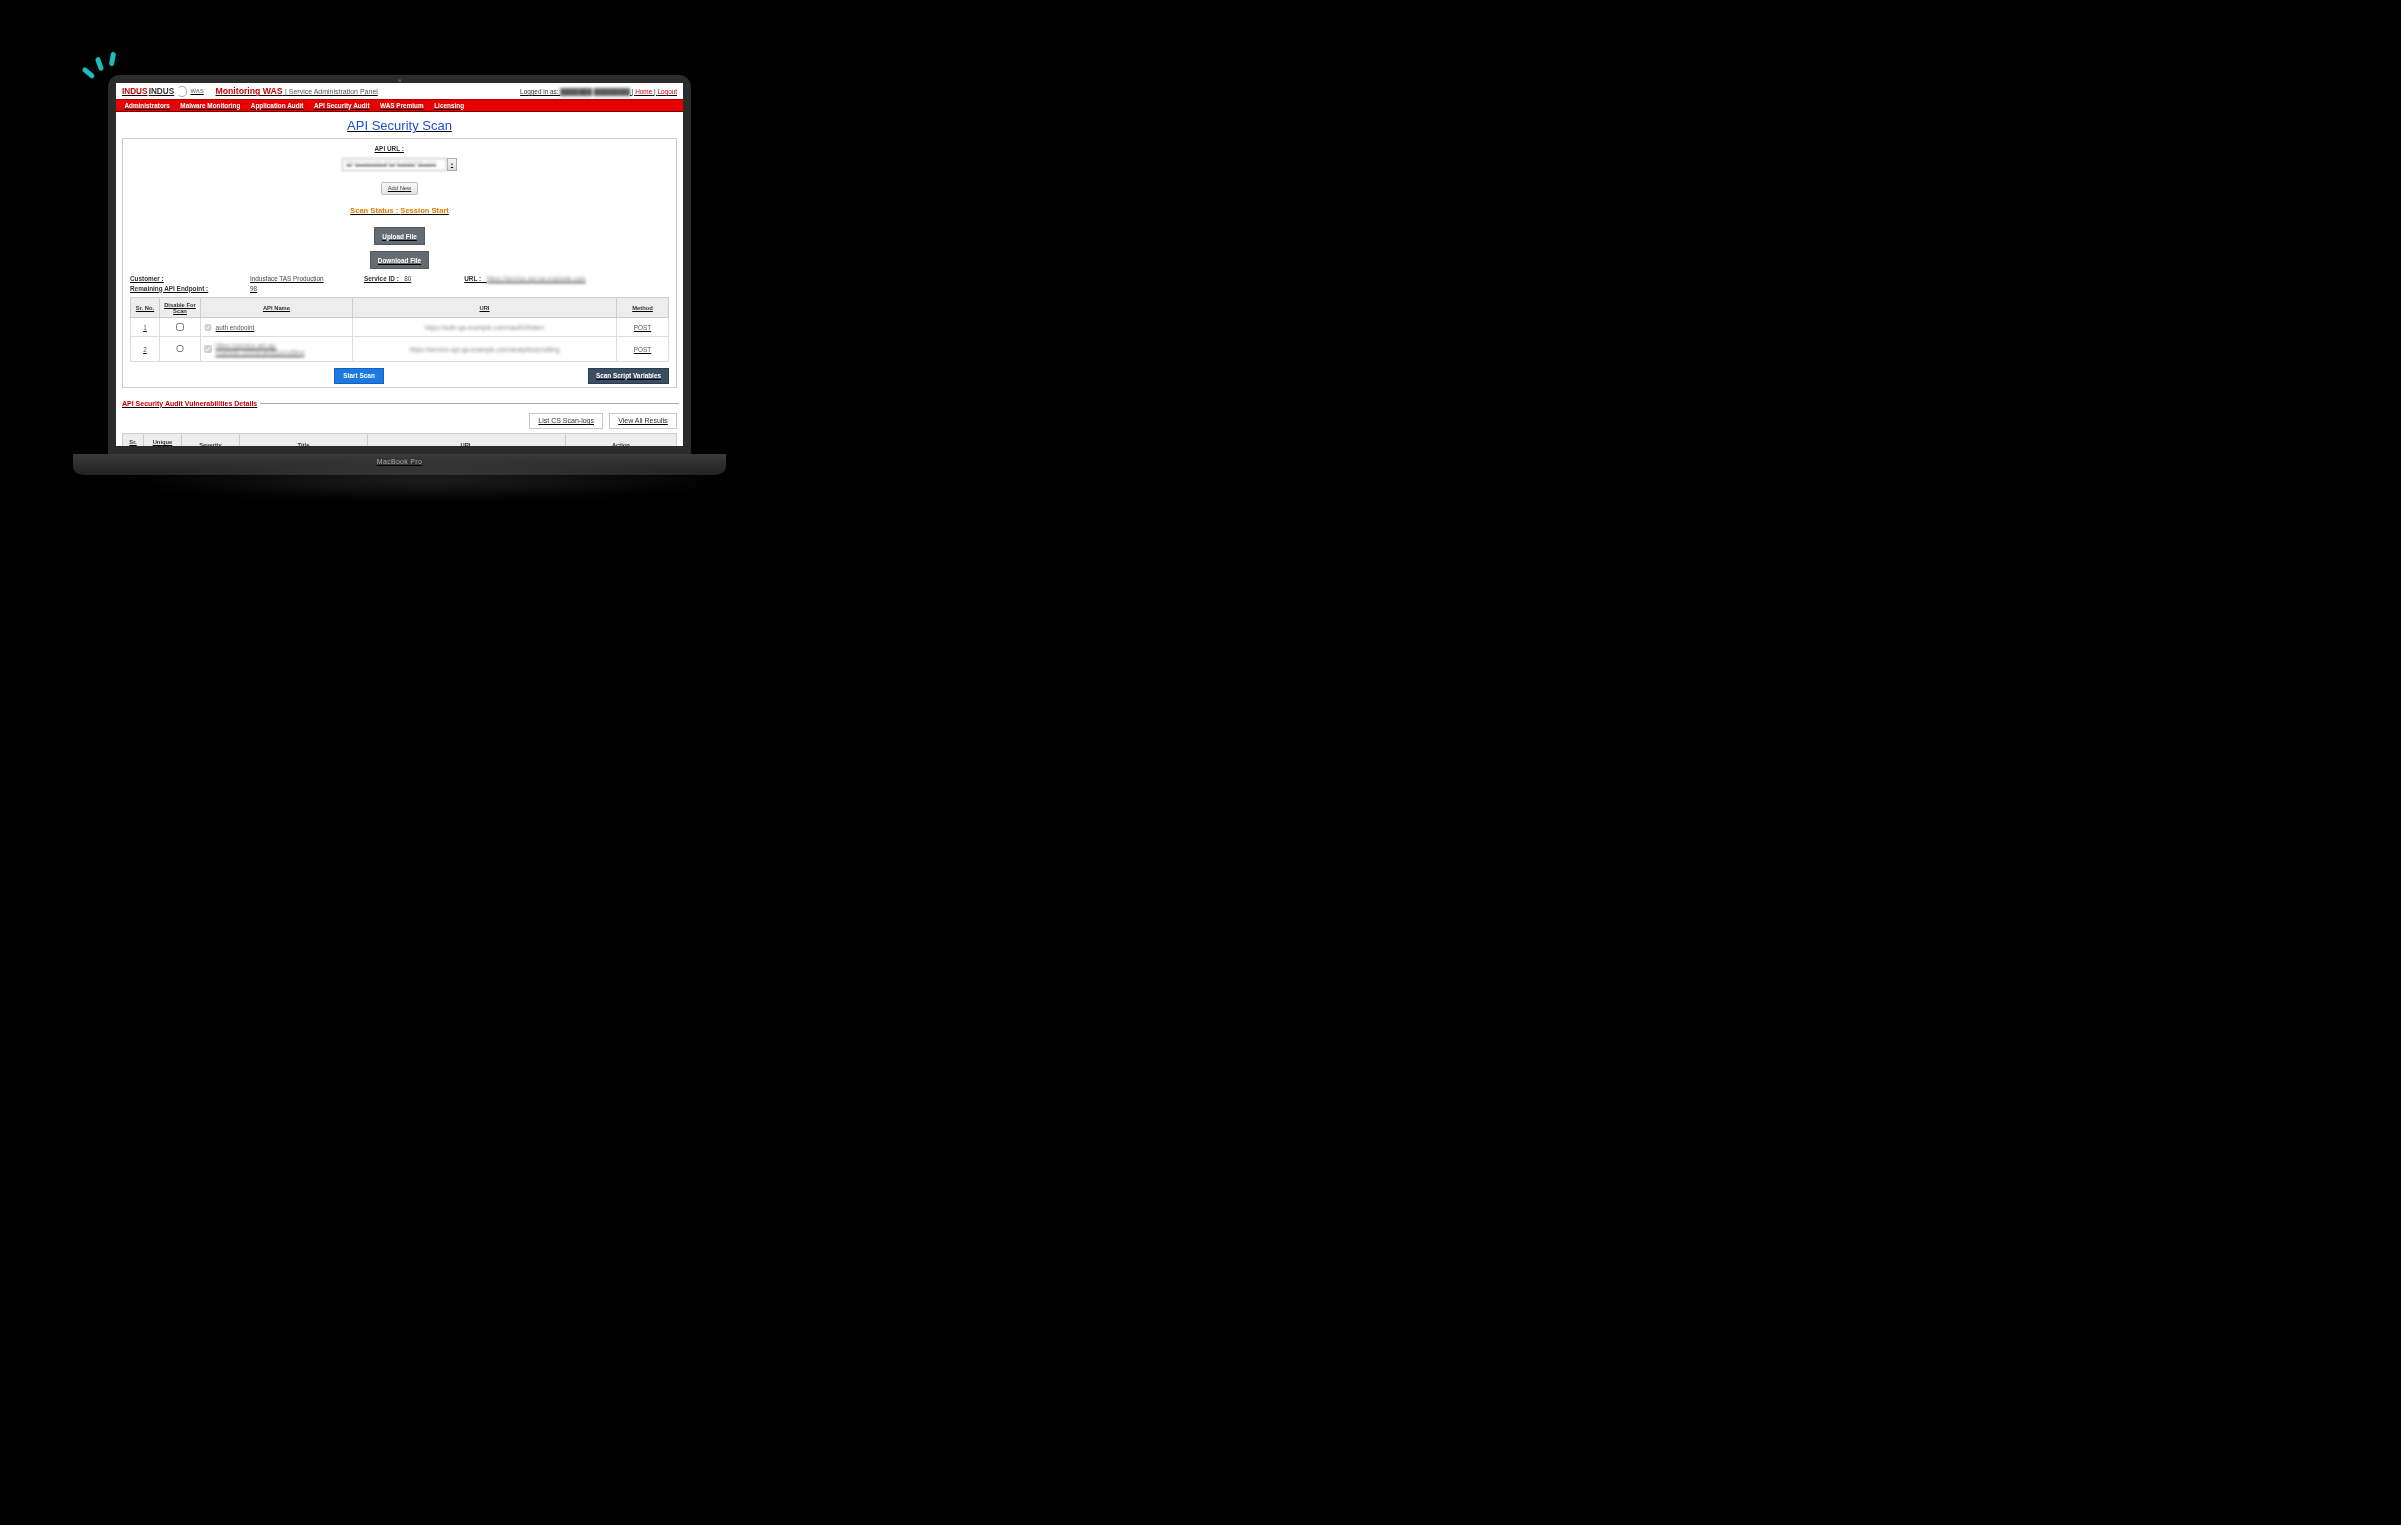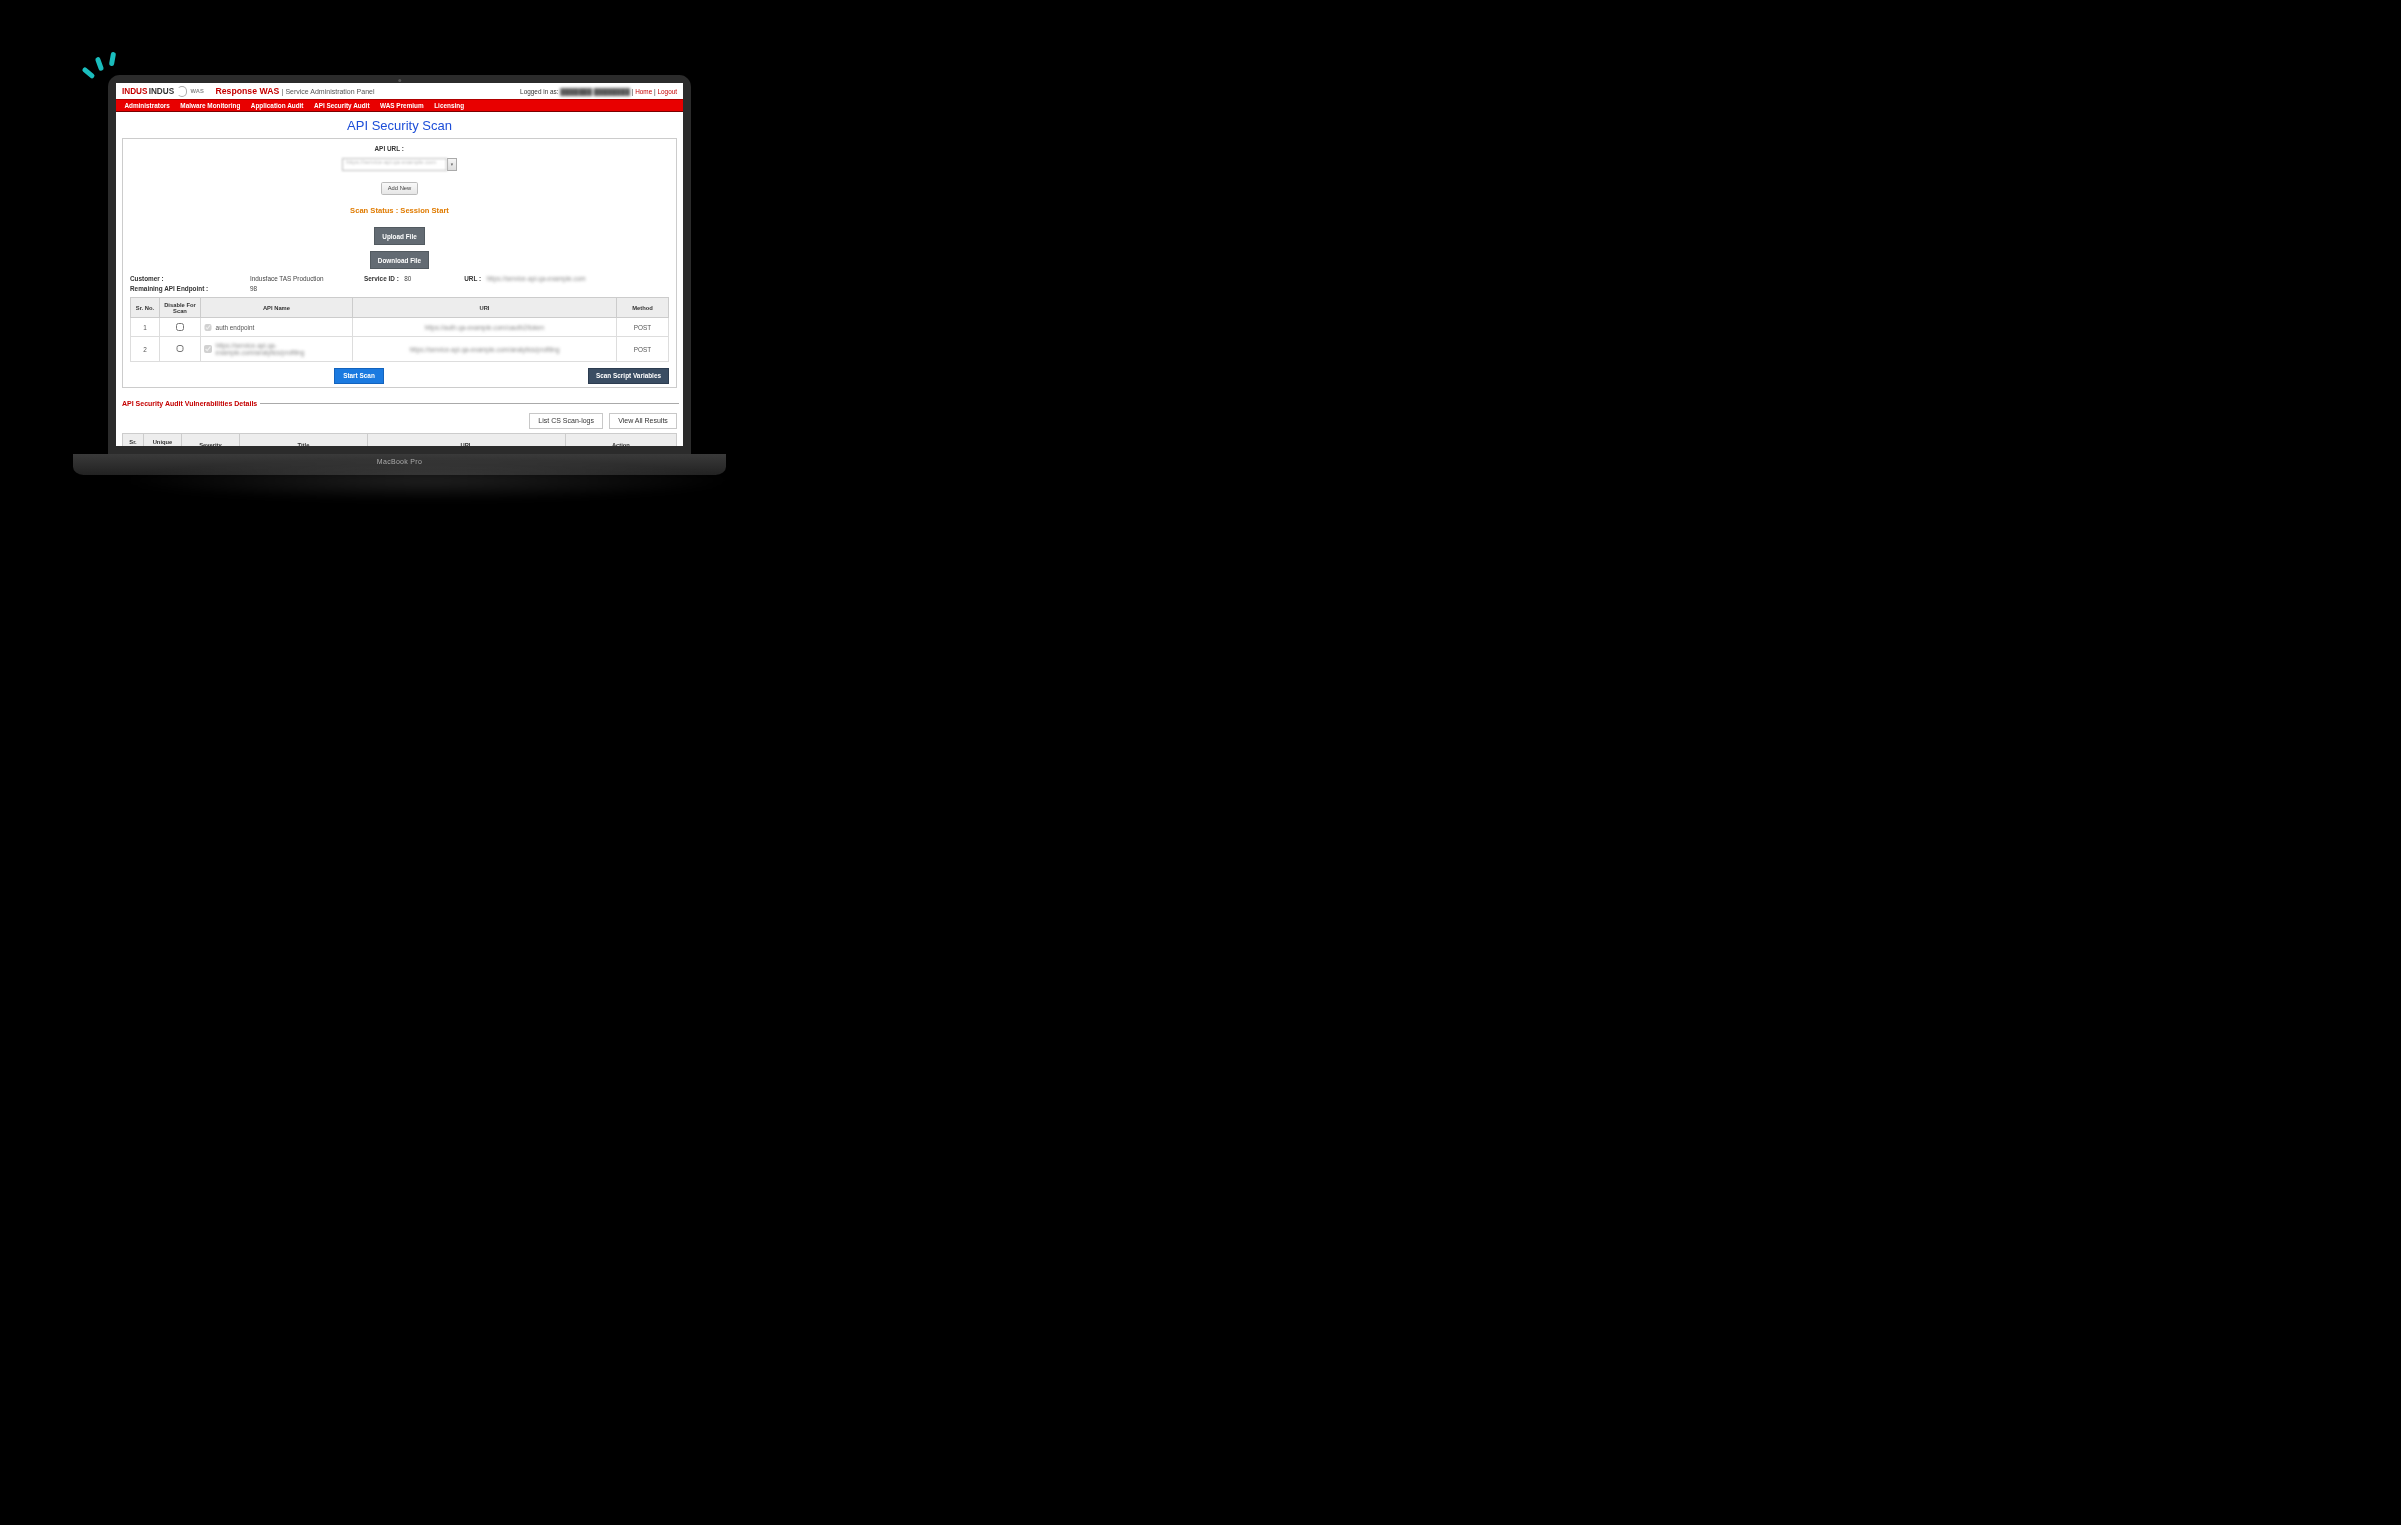--- a/index.html
+++ b/index.html
@@ -6,21 +6,21 @@
 body { background: #000; font-family: Arial, Helvetica, sans-serif; width: 808px; height: 514px; position: relative; overflow: hidden; }
 
 
 .spark { position: absolute; top: 51px; left: 85px; width: 35px; height: 35px; }
 .spark div { position: absolute; background: #1bbfbf; border-radius: 2.3px; width: 4.7px; height: 14px; }
 .spark .s1 { top: 15px; left: 1.2px;  transform: rotate(-50deg); }
 .spark .s2 { top: 5.8px;  left: 11.7px; transform: rotate(-20deg); }
 .spark .s3 { top: 1.2px; left: 24.5px; transform: rotate(10deg); }
 
 
-.laptop { position: absolute; top: 75px; left: 108px; width: 637px; height: 396px; }
+.laptop { position: absolute; top: 75px; left: 108px; width: 637px; height: 396px; text-decoration: underline; }
 .screen-outer { width: 583px; height: 379px; background: #2b2b2b; border-radius: 11.7px 11.7px 0 0; padding: 8.2px; box-shadow: 0 5.8px 23px rgba(0,0,0,.6); position: relative; }
 .cam { position: absolute; top: 3.5px; left: 50%; transform: translateX(-50%); width: 3.5px; height: 3.5px; background: #555; border-radius: 50%; }
 .screen { width: 100%; height: 100%; background: #fff; overflow: hidden; font-size: 6.4px; color: #333; }
 .base { position: relative; width: 653px; height: 21px; margin-left: -35px; background: linear-gradient(#3a3a3a,#222); border-radius: 0 0 10.5px 10.5px / 0 0 8.2px 8.2px; display: flex; align-items: flex-start; justify-content: center; }
 .base .label { color: #aaa; font-size: 7px; margin-top: 3.5px; letter-spacing: 0.3px; }
 .shadow { width: 618px; height: 41px; margin: -15px auto 0; background: radial-gradient(ellipse at center, rgba(255,255,255,.12) 0%, rgba(0,0,0,0) 70%); filter: blur(3.5px); }
 
 
 .hdr { display: flex; align-items: center; height: 16.3px; padding: 0 5.8px; }
 .logo { display: flex; align-items: center; gap: 1.2px; color: #333; font-weight: bold; font-size: 8.2px; }
@@ -97,21 +97,21 @@
     <div class="screen">
 
       <div class="hdr">
         <div class="logo">
           <span class="i">INDUS</span>
             <span>INDUS</span>
           <span class="arc"></span>
           <span class="was">WAS</span>
         </div>
         <div class="hdr-title">
-          <span class="t">Response WAS</span>
+          <span class="t">Monitoring WAS</span>
           <span class="s">| Service Administration Panel</span>
         </div>
         <div class="hdr-right">
           <span>Logged in as: </span>
           <span class="blur">███████ ████████</span>
           <span> | </span>
           <a href="#">Home</a>
           <span> | </span>
           <a href="#">Logout</a>
         </div>

